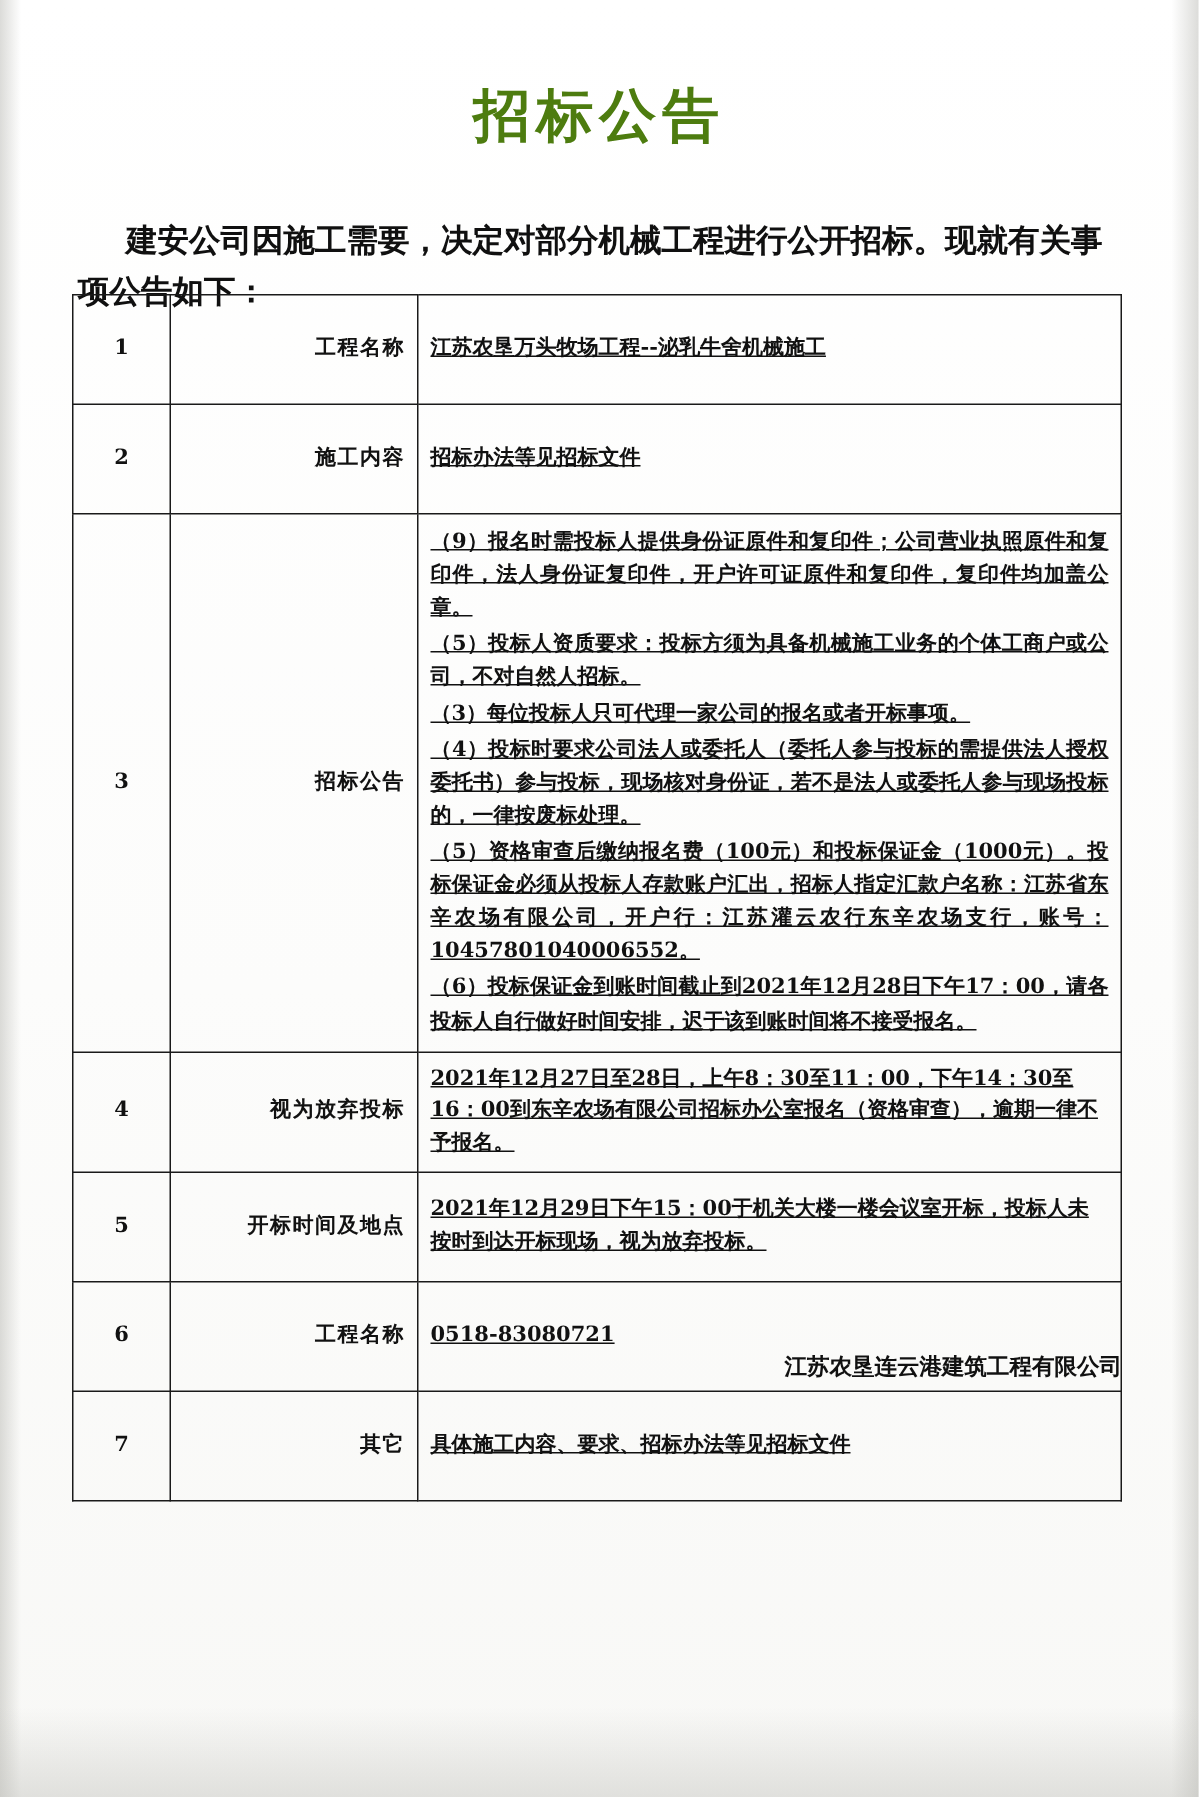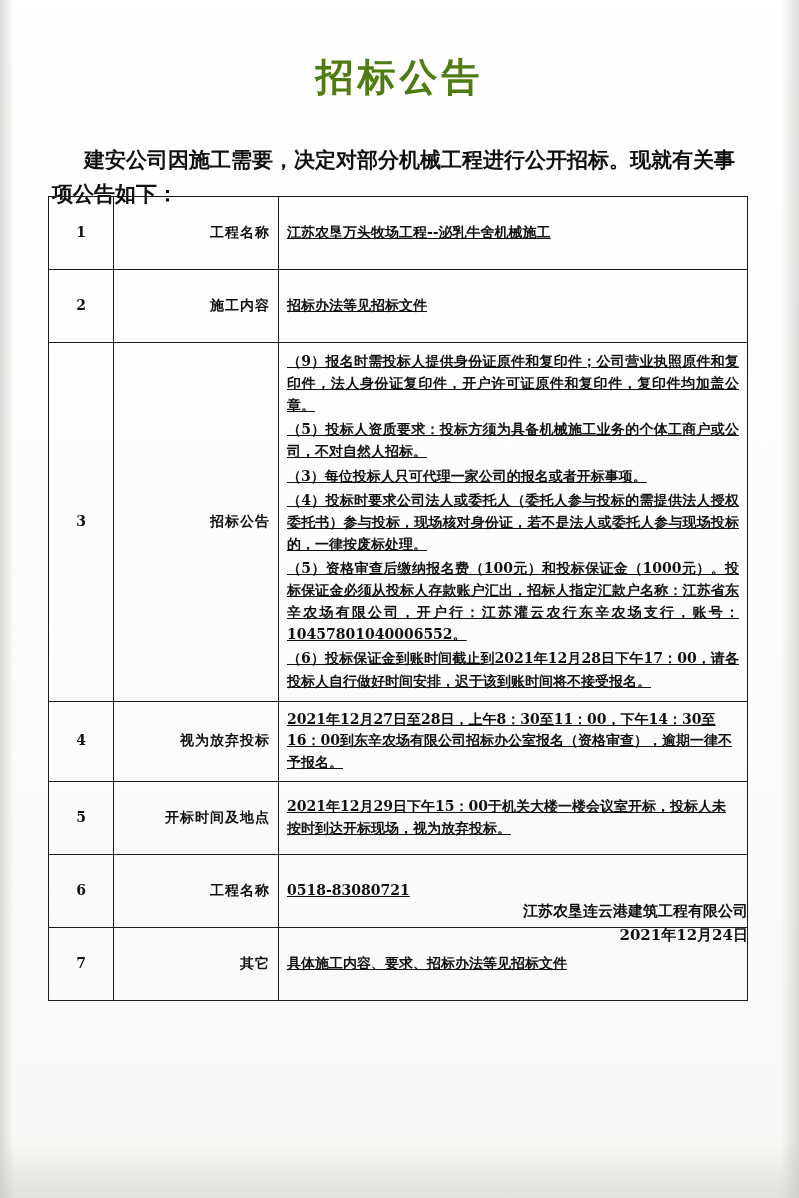--- a/index.html
+++ b/index.html
@@ -174,18 +174,17 @@
       </tr>
       <tr class="row-tall">
         <td class="col-no">7</td>
         <td class="col-key">其它</td>
         <td class="col-val">具体施工内容、要求、招标办法等见招标文件</td>
       </tr>
     </tbody>
   </table>
 
   <div class="sign sign-company">江苏农垦连云港建筑工程有限公司</div>
-  <div class="sign sign-date">2021年12月24日</div>
 
   <div class="edge-shadow-left"></div>
   <div class="edge-shadow-right"></div>
   <div class="edge-shadow-bottom"></div>
 </div>
 
 </body></html>

